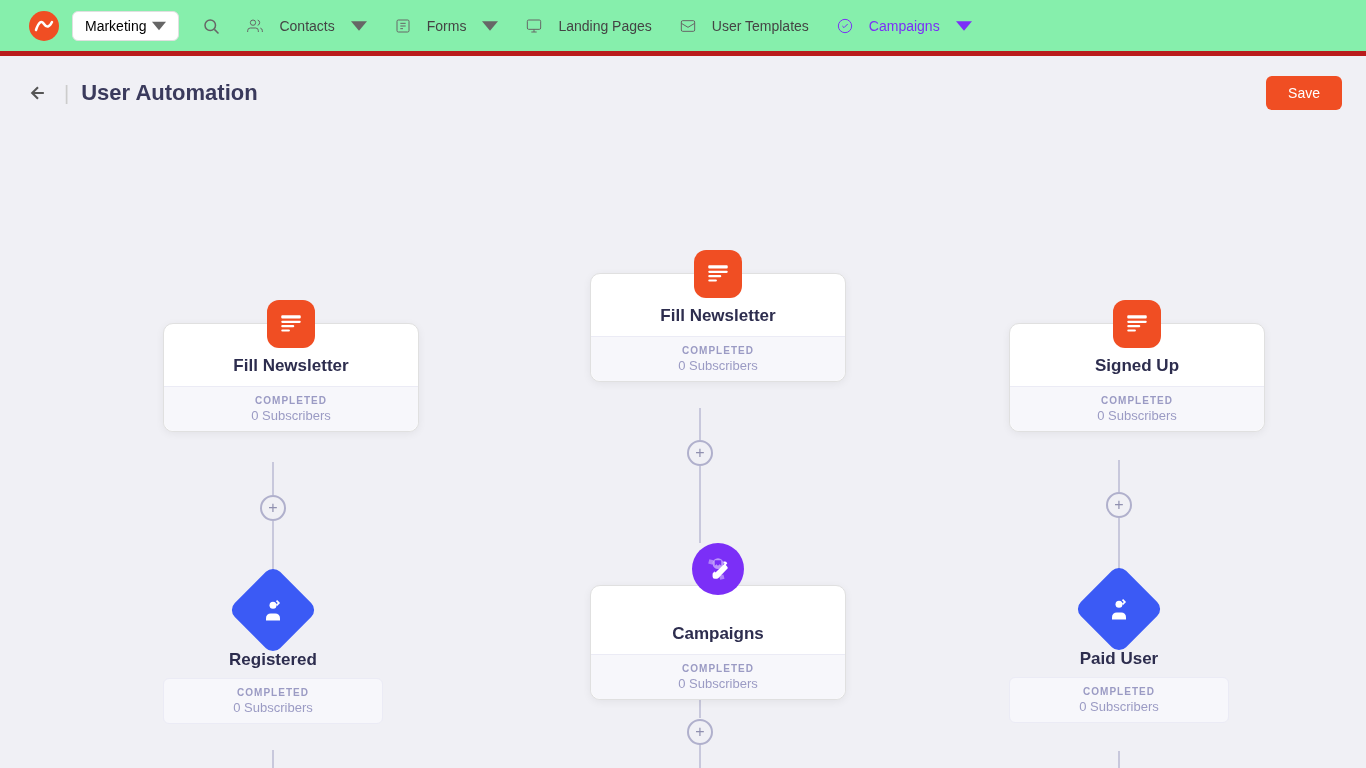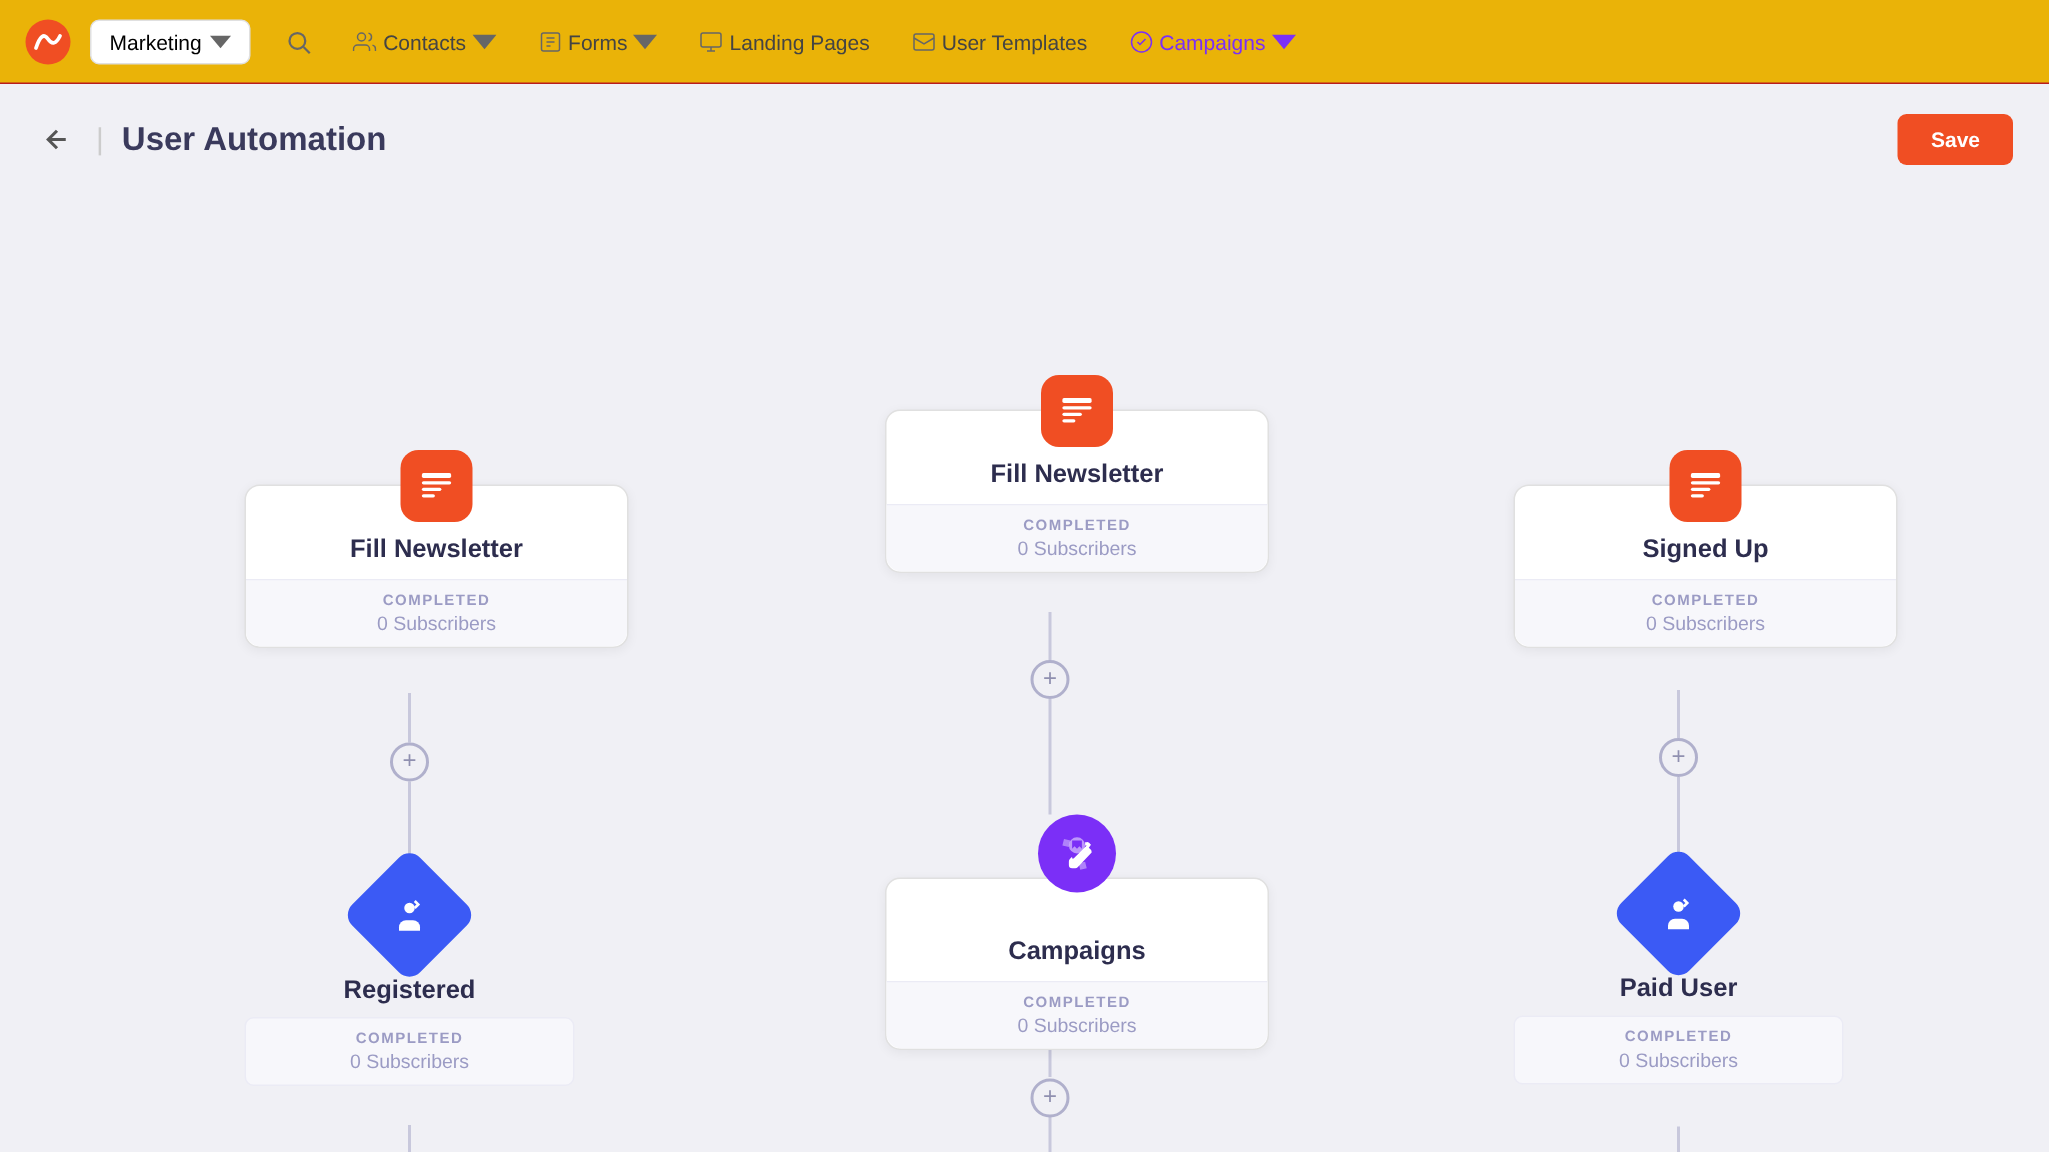--- a/index.html
+++ b/index.html
@@ -1,34 +1,34 @@
 <!DOCTYPE html>
 <html><head>
   <meta charset="utf-8">
   <style>
     * { box-sizing: border-box; margin: 0; padding: 0; }
     body { font-family: -apple-system, BlinkMacSystemFont, 'Segoe UI', sans-serif; background: #f0f0f5; width: 1366px; min-height: 768px; overflow-x: hidden; }
 
     
     .navbar {
-      display: flex; align-items: center; background: #eab308;
-      height: 56px; padding: 0 16px; border-bottom: 1px solid #b91c1c;
+      display: flex; align-items: center; background: #86efac;
+      height: 56px; padding: 0 28px; border-bottom: 5px solid #b91c1c;
       position: relative; z-index: 10;
     }
     .nav-logo { width: 32px; height: 32px; margin-right: 12px; }
     .nav-dropdown {
       display: flex; align-items: center; gap: 6px;
       padding: 6px 12px; border: 1px solid #e0e0e0; border-radius: 6px;
       font-size: 14px; cursor: pointer; margin-right: 16px; background: #fff;
     }
     .nav-dropdown svg { width: 14px; height: 14px; fill: #666; }
     .nav-search { width: 32px; height: 32px; display: flex; align-items: center; justify-content: center; cursor: pointer; margin-right: 8px; }
     .nav-items { display: flex; align-items: center; gap: 4px; flex: 1; }
     .nav-item {
-      display: flex; align-items: center; gap: 4px;
+      display: flex; align-items: center; gap: 16px;
       padding: 6px 12px; font-size: 14px; color: #444; cursor: pointer; border-radius: 4px;
     }
     .nav-item.active { color: #7b2ff7; font-weight: 400; }
     .nav-item svg { width: 16px; height: 16px; }
     .nav-right { display: flex; align-items: center; gap: 12px; }
     .nav-earn-btn {
       background: #f04e23; color: #fff; border: none; border-radius: 6px;
       padding: 8px 16px; font-size: 14px; font-weight: 600; cursor: pointer;
     }
     .nav-avatar {
@@ -42,21 +42,21 @@
     
     .page-header {
       display: flex; align-items: center; justify-content: space-between;
       padding: 20px 24px; background: #f0f0f5;
     }
     .page-header-left { display: flex; align-items: center; gap: 12px; }
     .back-btn { width: 28px; height: 28px; display: flex; align-items: center; justify-content: center; cursor: pointer; color: #555; }
     .page-title { font-size: 22px; font-weight: 700; color: #3a3a5c; }
     .save-btn {
       background: #f04e23; color: #fff; border: none; border-radius: 6px;
-      padding: 9px 22px; font-size: 14px; font-weight: 700; cursor: pointer;
+      padding: 9px 22px; font-size: 14px; font-weight: 400; cursor: pointer;
     }
 
     
     .canvas {
       background: #f0f0f5; position: relative;
       width: 100%; height: calc(768px - 56px - 60px);
       overflow: hidden;
     }
 
     

